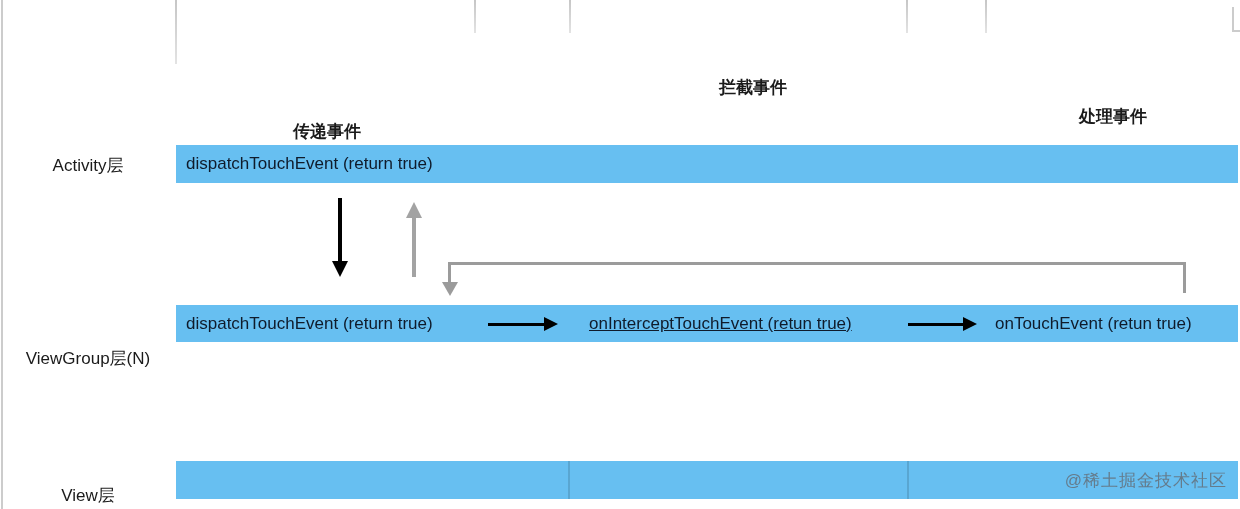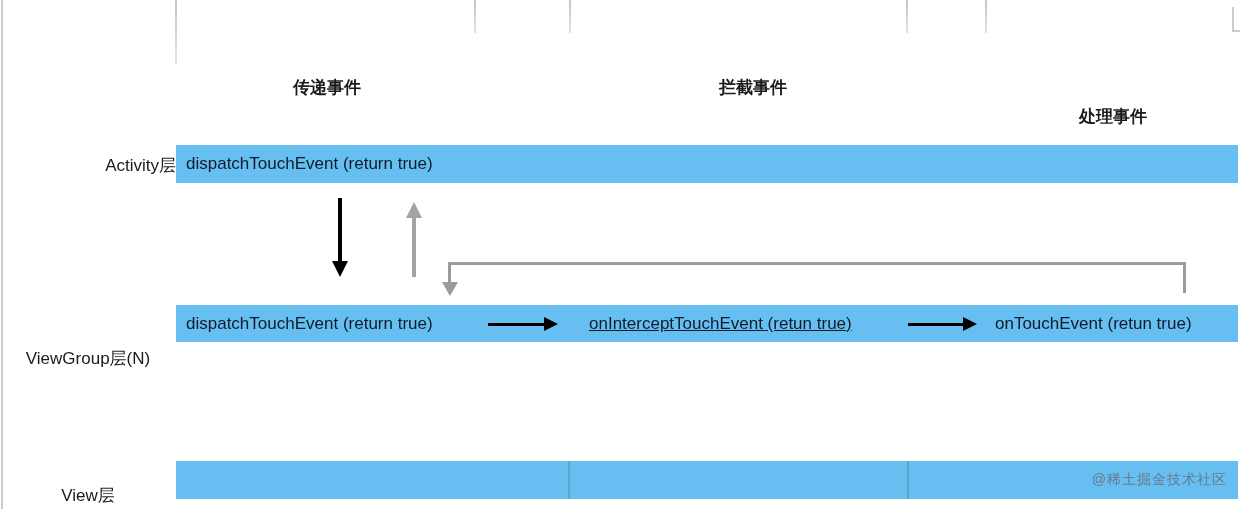--- a/index.html
+++ b/index.html
@@ -41,44 +41,44 @@
   
   .elbow{position:absolute;background:#9b9b9b;}
   .elbow-head{
     position:absolute;width:0;height:0;
     border-left:8px solid transparent;border-right:8px solid transparent;
     border-top:14px solid #9b9b9b;
   }
   .view-divider{position:absolute;top:0;width:2px;height:100%;background:rgba(0,0,0,0.13);}
   .watermark{
     position:absolute;right:11px;top:0;height:100%;display:flex;align-items:center;
-    font-size:14px;color:rgba(100,112,122,0.85);letter-spacing:1px;white-space:nowrap;
+    font-size:17px;color:rgba(100,112,122,0.85);letter-spacing:1px;white-space:nowrap;
   }
 </style>
 </head>
 <body>
 
 <div id="canvas">
 
   <div class="vline" style="left:1px;top:0;height:509px;"></div>
 
   <div class="vline fade" style="left:175px;top:0;height:64px;"></div>
   <div class="vline fade" style="left:474px;top:0;height:33px;"></div>
   <div class="vline fade" style="left:569px;top:0;height:33px;"></div>
   <div class="vline fade" style="left:906px;top:0;height:33px;"></div>
   <div class="vline fade" style="left:985px;top:0;height:33px;"></div>
 
   <div class="vline" style="left:1232px;top:7px;height:25px;"></div>
   <div class="hline" style="left:1232px;top:30px;width:8px;"></div>
 
-  <div class="col-header" style="left:327px;">传递事件</div>
+  <div class="col-header" style="left:327px;margin-top:44px;">传递事件</div>
   <div class="col-header" style="left:753px;">拦截事件</div>
   <div class="col-header" style="left:1113px;margin-top:29px;">处理事件</div>
 
-  <div class="row-label" style="top:154px;text-align:right;">Activity层</div>
+  <div class="row-label" style="top:154px;">Activity层</div>
   <div class="row-label" style="top:313px;margin-top:34px;">ViewGroup层(N)</div>
   <div class="row-label" style="top:484px;">View层</div>
 
   <div class="bar" style="top:145px;height:38px;">
     <span class="bar-text" style="left:10px;">dispatchTouchEvent (return true)</span>
   </div>
 
   <div class="varrow-shaft" style="left:338px;top:198px;height:64px;background:#000;"></div>
   <div class="head-down" style="left:332px;top:261px;border-top:16px solid #000;"></div>
 

